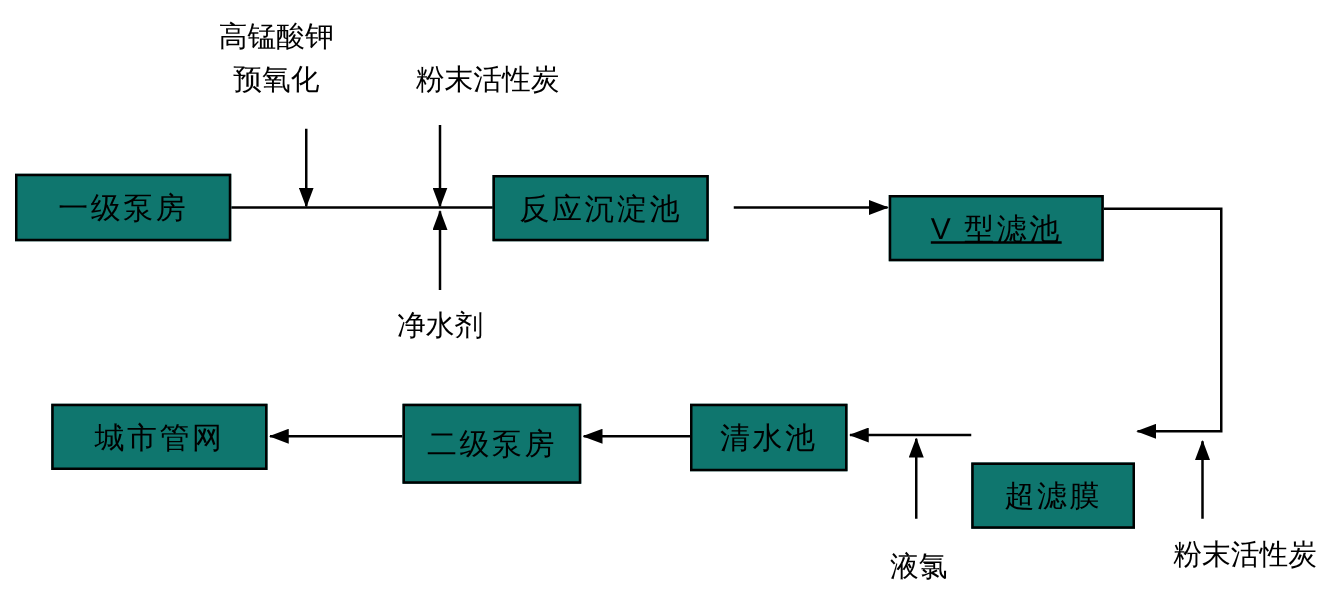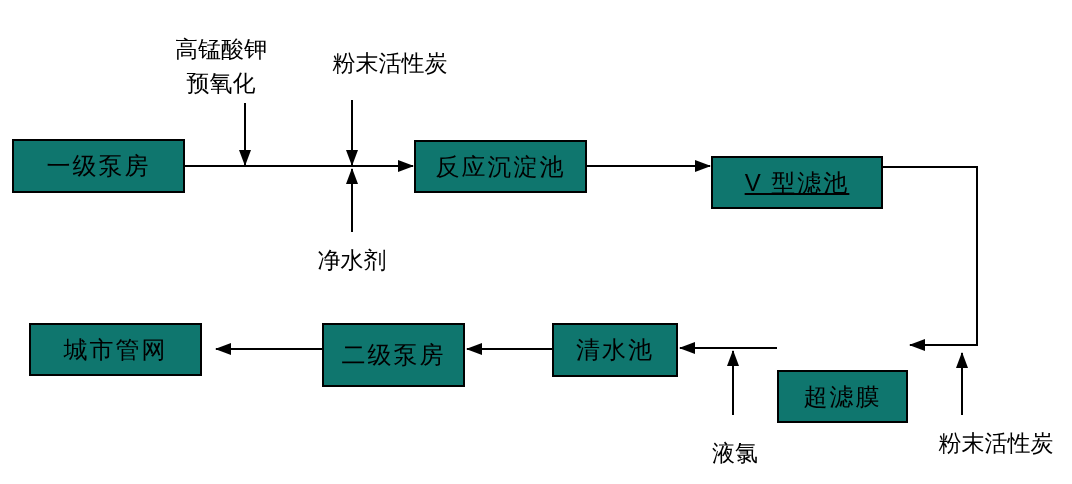--- a/index.html
+++ b/index.html
@@ -74,33 +74,33 @@
 
     <line x1="733" y1="415" x2="733" y2="351" stroke="#000000" stroke-width="2" marker-end="url(#arrow)"></line>
 
     <line x1="552" y1="349" x2="467" y2="349" stroke="#000000" stroke-width="2" marker-end="url(#arrow)"></line>
 
     <line x1="322" y1="349" x2="216" y2="349" stroke="#000000" stroke-width="2" marker-end="url(#arrow)"></line>
   </svg>
 
   <div class="box" style="left:12px; top:139px; width:173px; height:54px;">一级泵房</div>
 
-  <div class="box" style="left:414px; top:140px; width:173px; height:53px;">反应沉淀池</div>
+  <div class="box" style="left:394px; top:140px; width:173px; height:53px;">反应沉淀池</div>
 
   <div class="box" style="left:711px; top:156px; width:172px; height:53px;text-decoration:underline;">V 型滤池</div>
 
   <div class="box" style="left:777px; top:322px; width:131px; height:53px;margin-top:48px;">超滤膜</div>
 
   <div class="box" style="left:552px; top:323px; width:126px; height:54px;">清水池</div>
 
   <div class="box" style="left:322px; top:323px; width:143px; height:64px;">二级泵房</div>
 
-  <div class="box" style="left:29px; top:323px; width:173px; height:53px;">城市管网</div>
+  <div class="box" style="left:41px; top:323px; width:173px; height:53px;">城市管网</div>
 
-  <div class="label" style="left:160px; top:32px; width:122px;">
+  <div class="label" style="left:160px; top:12px; width:122px;">
     <div>高锰酸钾</div>
     <div>预氧化</div>
   </div>
 
   <div class="label" style="left:325px; top:46px; width:130px;">粉末活性炭</div>
 
   <div class="label" style="left:312px; top:243px; width:80px;">净水剂</div>
 
   <div class="label" style="left:708px; top:436px; width:54px;">液氯</div>
 

